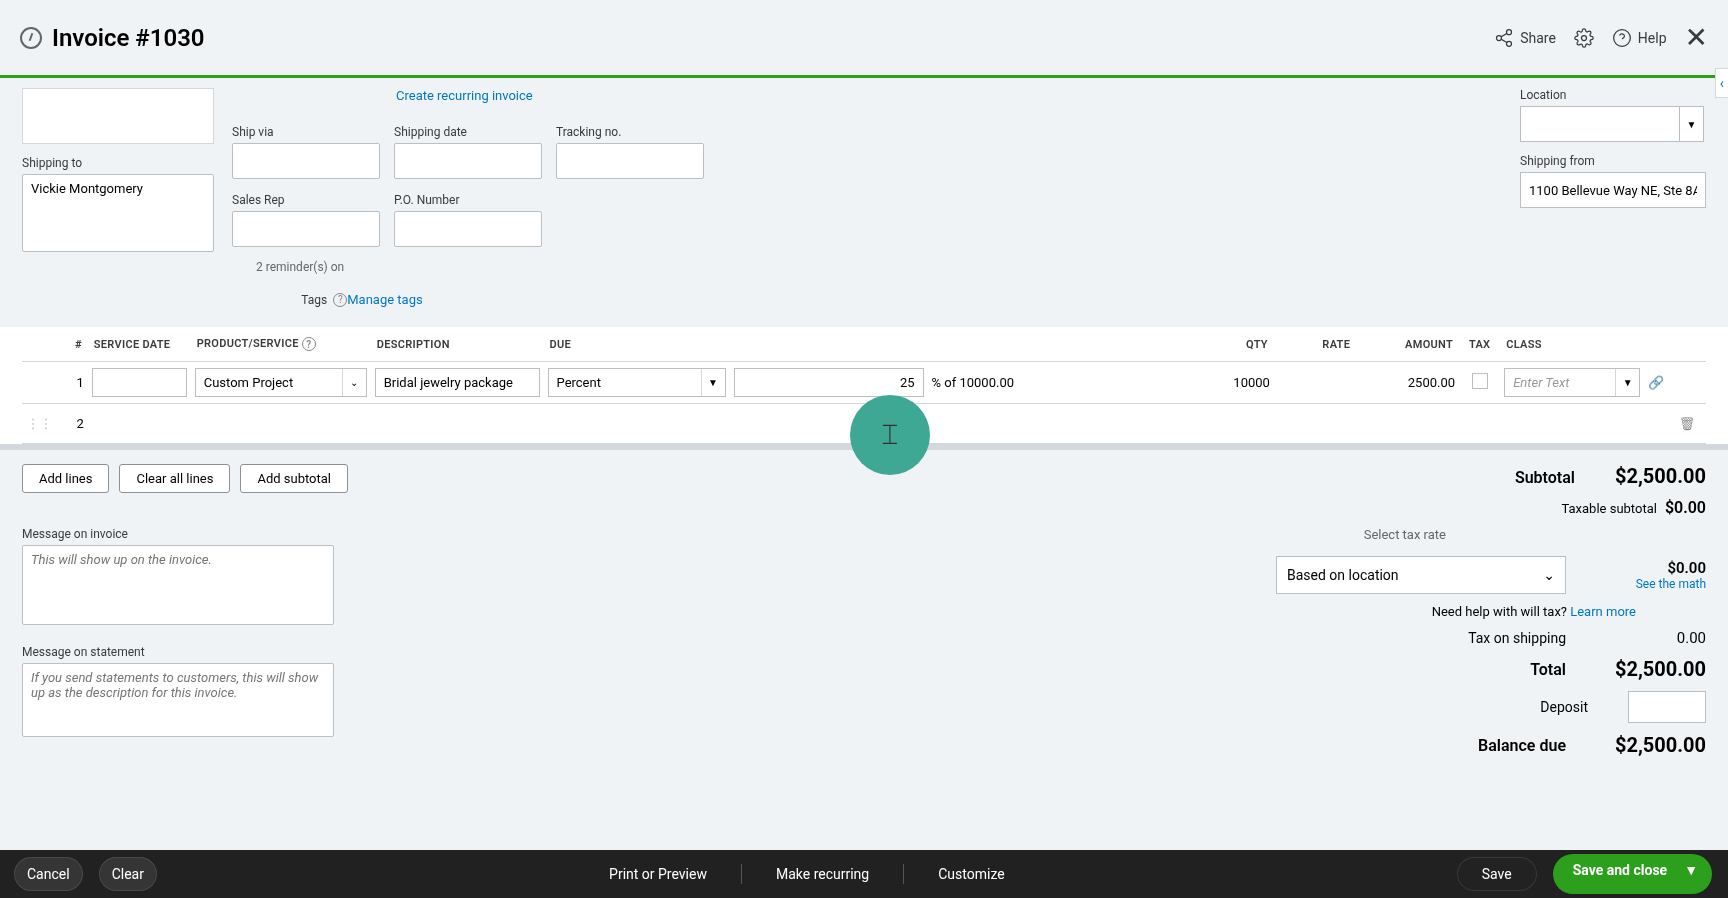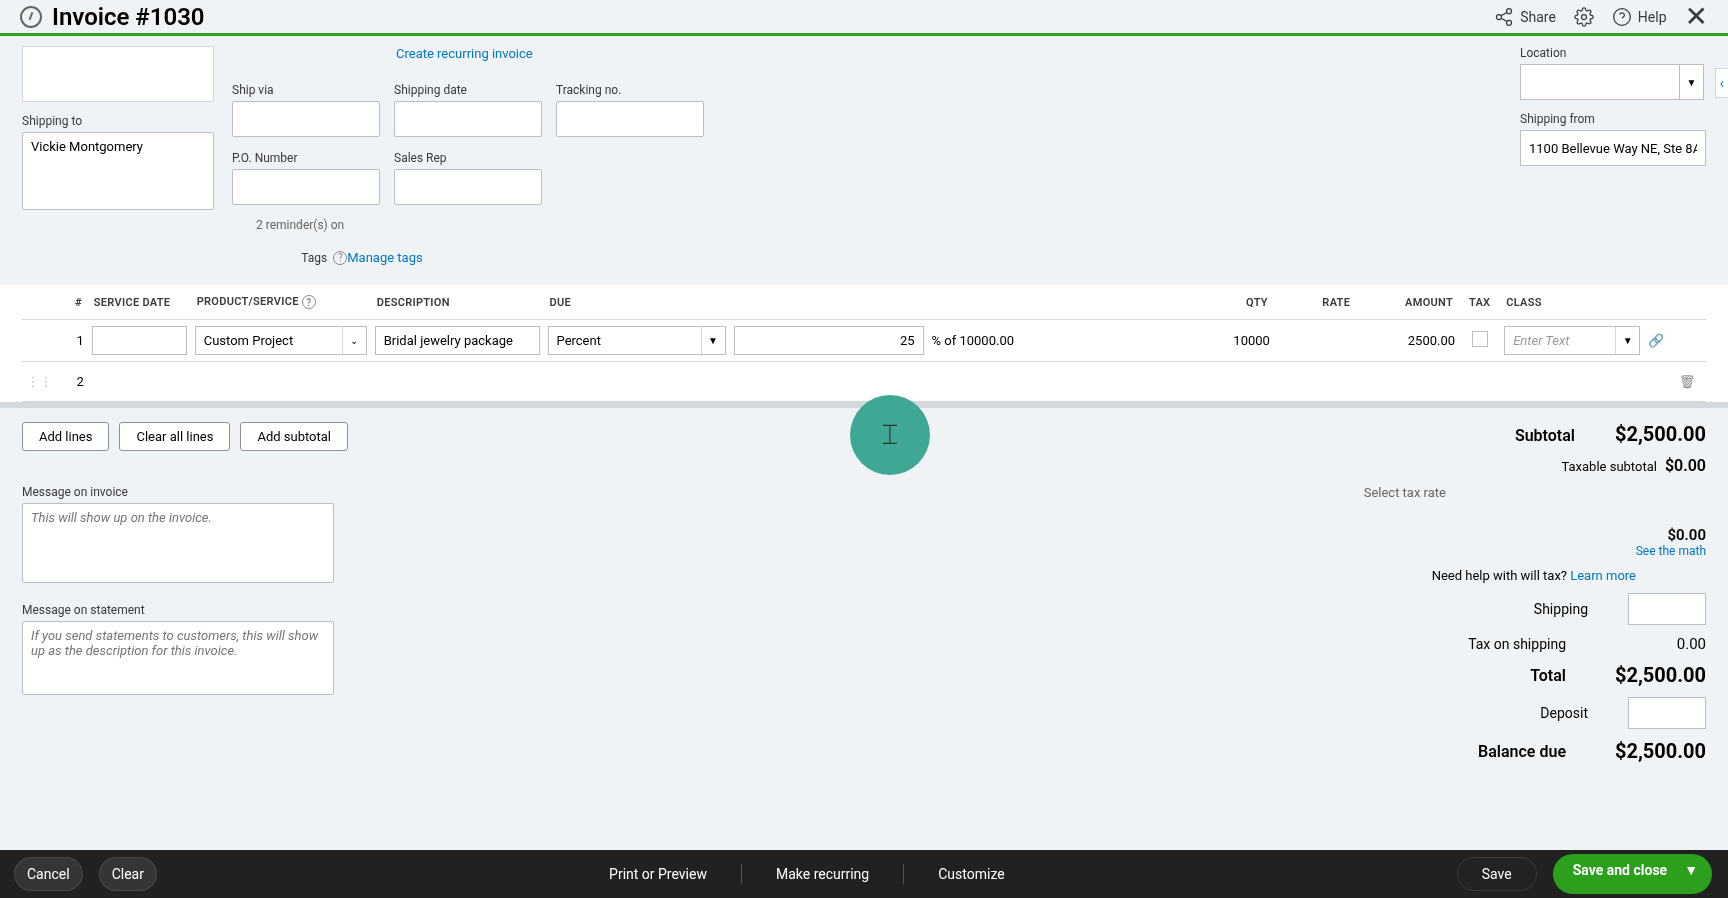--- a/index.html
+++ b/index.html
@@ -12,21 +12,21 @@
       background: #f0f3f5;
       width: 1728px;
       height: 898px;
       position: relative;
       overflow: hidden;
     }
     .header {
       display: flex;
       justify-content: space-between;
       align-items: center;
-      padding: 0 20px;
+      padding: 21px 20px;
       border-bottom: 3px solid #2ca01c;
     }
     .header-left {
       display: flex;
       align-items: center;
       gap: 10px;
     }
     .header-logo {
       width: 22px;
       height: 22px;
@@ -404,21 +404,21 @@
       display: flex;
       flex-direction: column;
       align-items: flex-end;
       gap: 10px;
     }
     .tax-select-label {
       font-size: 13px;
       color: #666;
       align-self: flex-end;
       margin-right: 260px;
-      margin-bottom: 16px;
+      margin-bottom: 4px;
     }
     .tax-row {
       display: flex;
       align-items: center;
       gap: 40px;
     }
     .tax-select {
       width: 290px;
       height: 38px;
       border: 1px solid #babec5;
@@ -614,25 +614,25 @@
             <div class="field-label">Shipping date</div>
             <input class="text-input small-input" style="">
           </div>
           <div class="field-group">
             <div class="field-label">Tracking no.</div>
             <input class="text-input small-input" style="">
           </div>
         </div>
         <div class="mid-row">
           <div class="field-group">
-            <div class="field-label">P.O. Number</div>
+            <div class="field-label">Sales Rep</div>
             <input class="text-input small-input" style="">
           </div>
           <div class="field-group">
-            <div class="field-label">Sales Rep</div>
+            <div class="field-label">P.O. Number</div>
             <input class="text-input small-input" style="">
           </div>
         </div>
       </div>
     </div>
     <div class="top-right">
       <div class="field-group">
         <div class="field-label">Location</div>
         <div class="select-wrapper">
           <div class="select-input"></div>
@@ -753,32 +753,32 @@
   <div class="bottom-section">
     <div class="messages-col">
       <div class="field-label">Message on invoice</div>
       <textarea class="textarea-input message-textarea" placeholder="This will show up on the invoice." style=""></textarea>
       <div class="field-label" style="margin-top:16px">Message on statement</div>
       <textarea class="textarea-input message-textarea2" placeholder="If you send statements to customers, this will show up as the description for this invoice." style=""></textarea>
     </div>
     <div class="totals-col">
       <div class="tax-select-label">Select tax rate</div>
       <div class="tax-row">
+        <div class="tax-select">
+          <span>Based on location</span>
+          <span>⌄</span>
+        </div>
         <div style="text-align:right">
           <div class="total-val" style="font-weight:600">$0.00</div>
           <div class="see-math">See the math</div>
         </div>
       </div>
       <div class="help-tax-row">
         <span>Need help with will tax?</span>
         <span class="link">Learn more</span>
-      </div>
-      <div class="total-line">
-        <span class="total-label">Shipping</span>
-        <input class="small-box-input" style="">
       </div>
       <div class="total-line">
         <span class="total-label">Tax on shipping</span>
         <span class="total-val">0.00</span>
       </div>
       <div class="total-line">
         <span class="total-label bold">Total</span>
         <span class="total-val bold">$2,500.00</span>
       </div>
       <div class="total-line">

